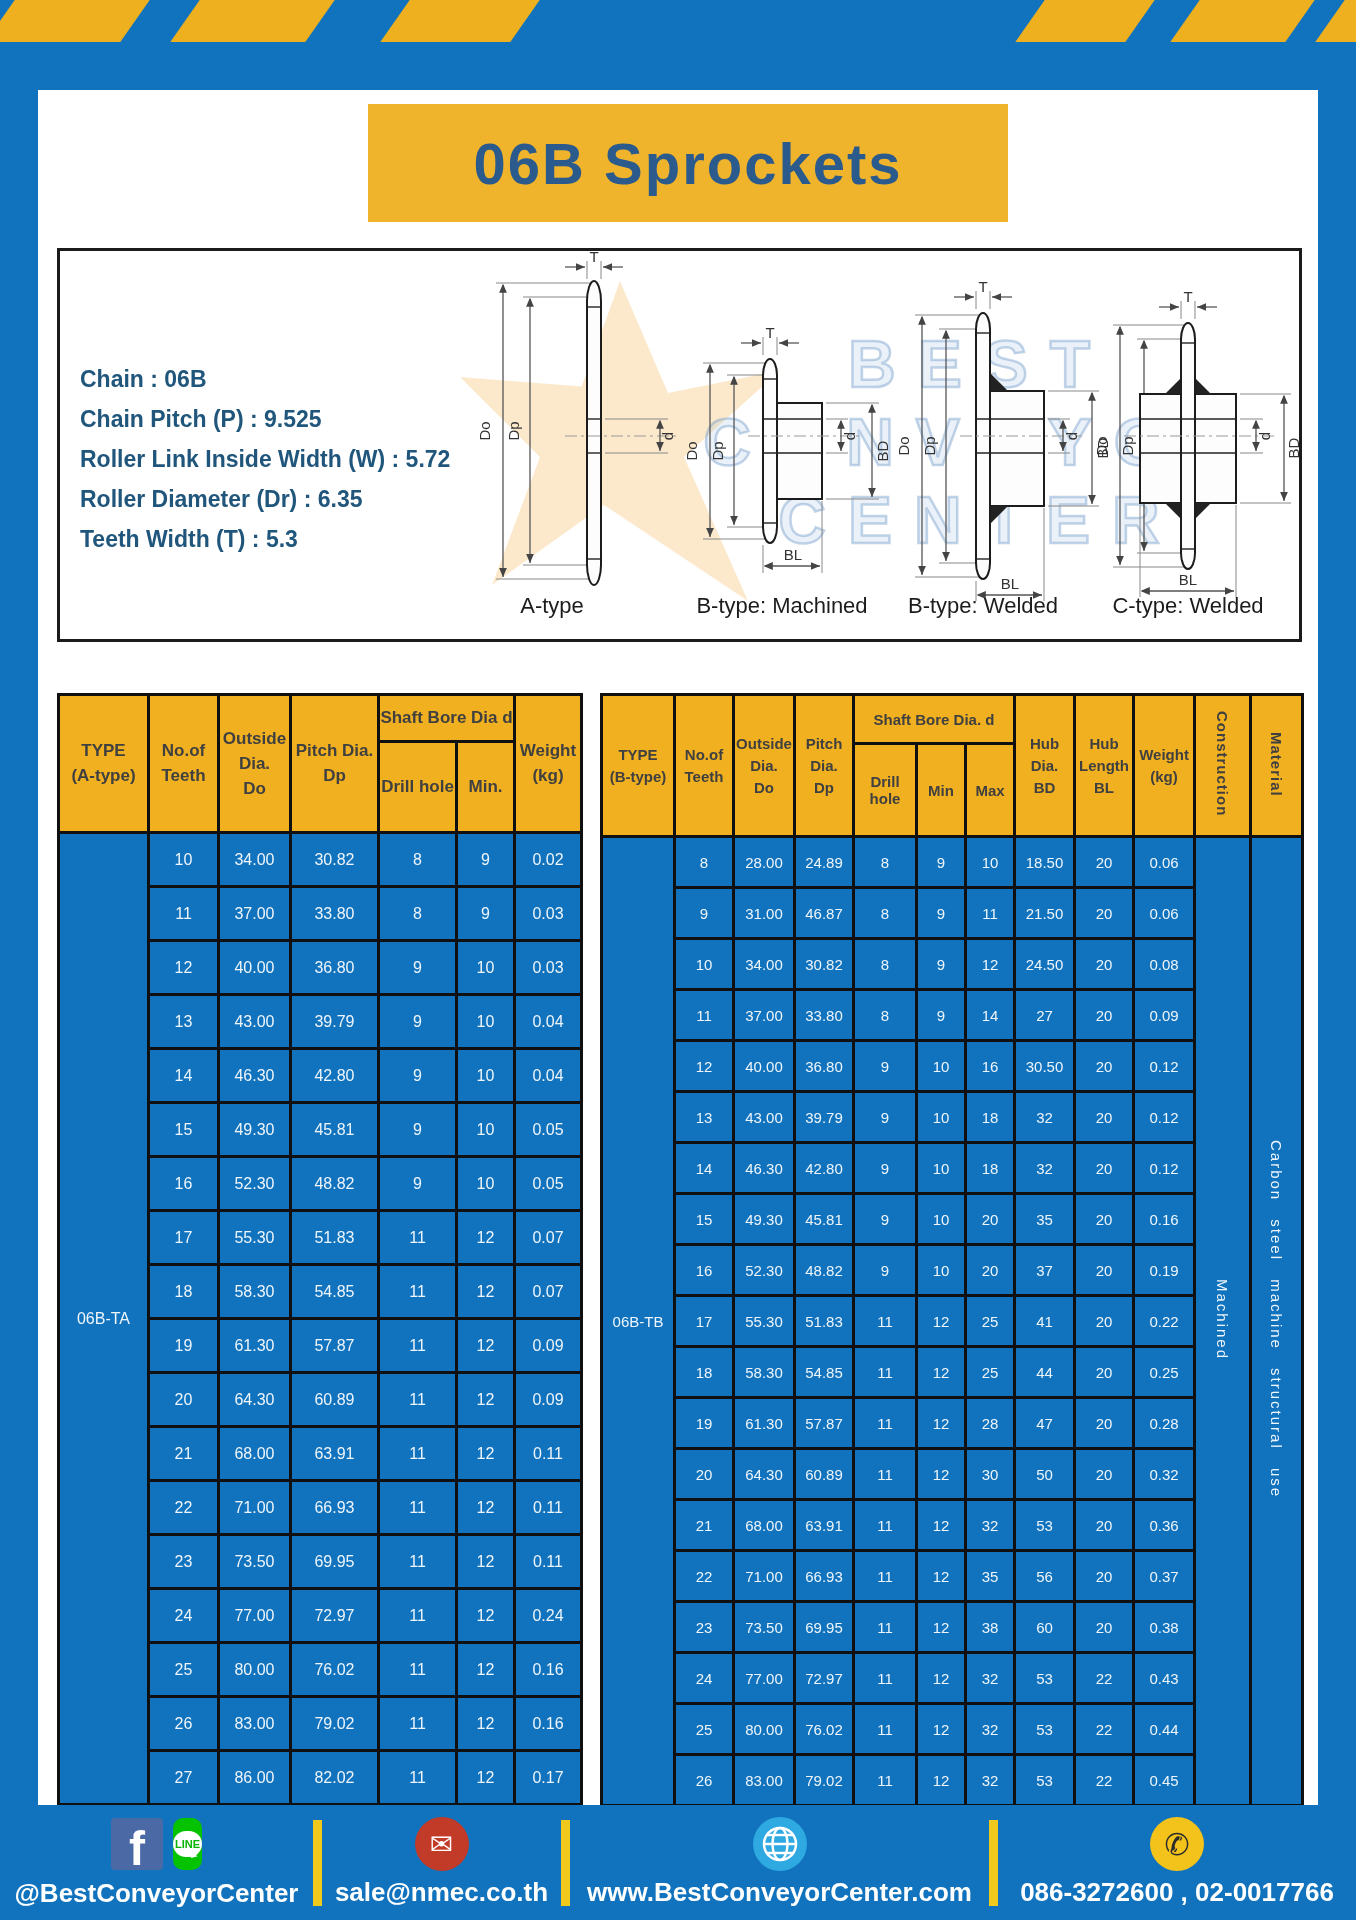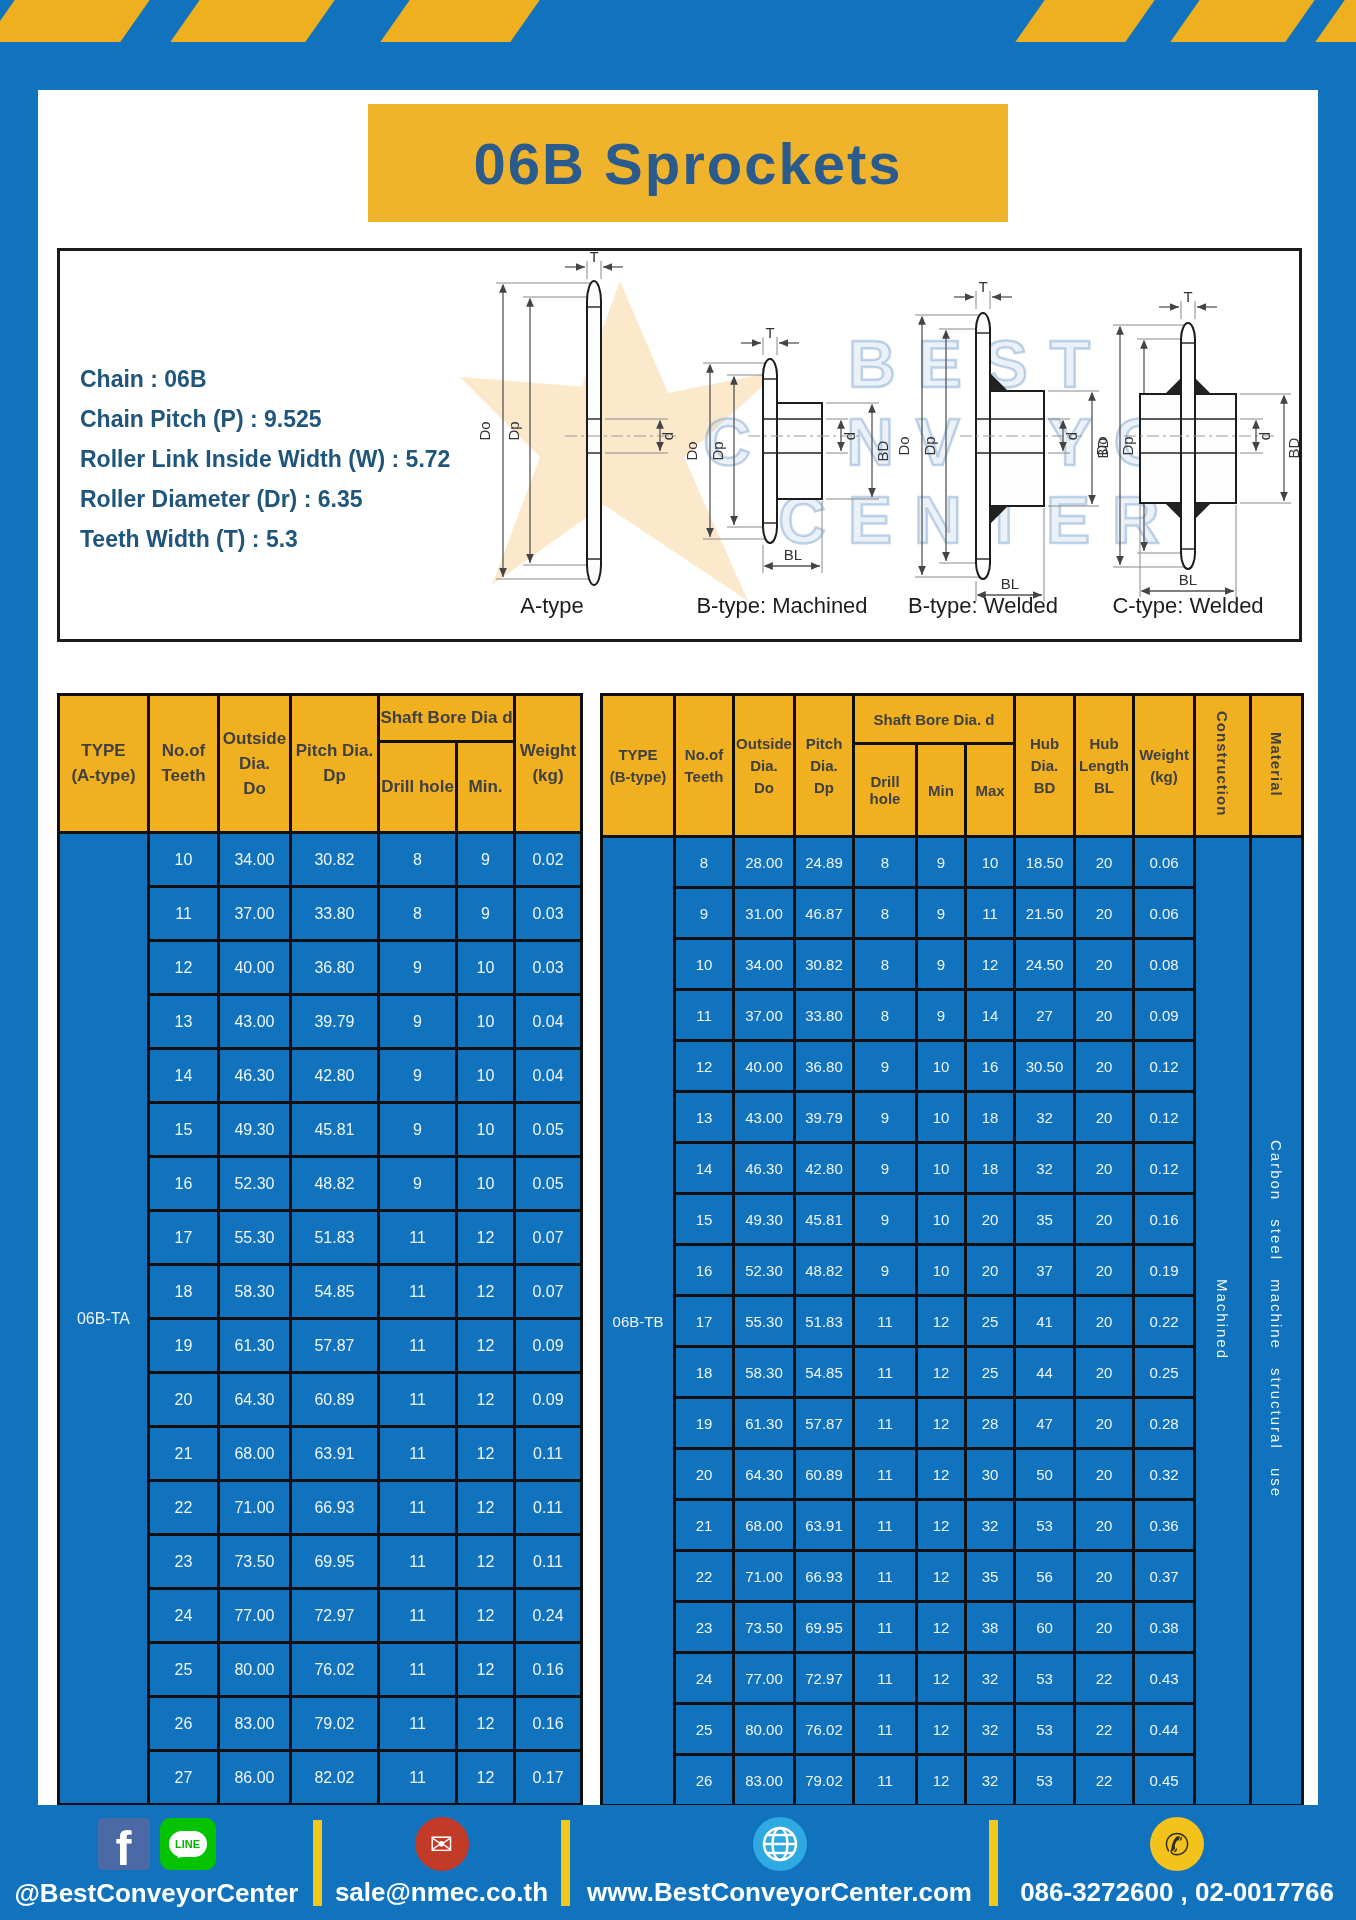--- a/index.html
+++ b/index.html
@@ -55,21 +55,21 @@
 
   .footer{position:absolute;left:0;top:1805px;width:1356px;height:115px;background:#1173bd;
           display:flex;align-items:center;}
   .fsec{display:flex;flex-direction:column;align-items:center;justify-content:center;gap:6px;}
   .f1{width:313px;} .f2{width:239px;} .f3{width:419px;} .f4{flex:1;}
   .fdiv{width:9px;height:86px;background:#f1c91c;}
   .flabel{color:#fff;font-weight:bold;font-size:26px;white-space:nowrap;}
   .irow{display:flex;gap:10px;align-items:center;height:56px;}
   .fb{width:52px;height:52px;background:#4a69a5;border-radius:4px;color:#fff;font-size:48px;font-weight:bold;
       display:flex;justify-content:center;align-items:flex-end;line-height:0.85;}
-  .linebox{width:56px;height:52px;background:#06c301;border-radius:10px;position:relative;
+  .linebox{width:29px;height:52px;background:#06c301;border-radius:10px;position:relative;
       display:flex;align-items:center;justify-content:center;}
   .linebox .bub{width:38px;height:26px;background:#fff;border-radius:13px;display:flex;
       align-items:center;justify-content:center;font-size:11px;font-weight:bold;color:#06b301;}
   .linebox::after{content:"";position:absolute;left:13px;bottom:7px;border:5px solid transparent;
       border-top-color:#fff;transform:rotate(30deg);}
   .circ{width:54px;height:54px;border-radius:50%;display:flex;align-items:center;justify-content:center;}
   .mail{background:#c23a28;color:#fff;font-size:28px;font-family:"DejaVu Sans",sans-serif;}
   .globe{background:#2fa9e1;}
   .phone{background:#f3c31b;color:#2c2c2c;font-size:30px;font-family:"DejaVu Sans",sans-serif;}
 </style>

